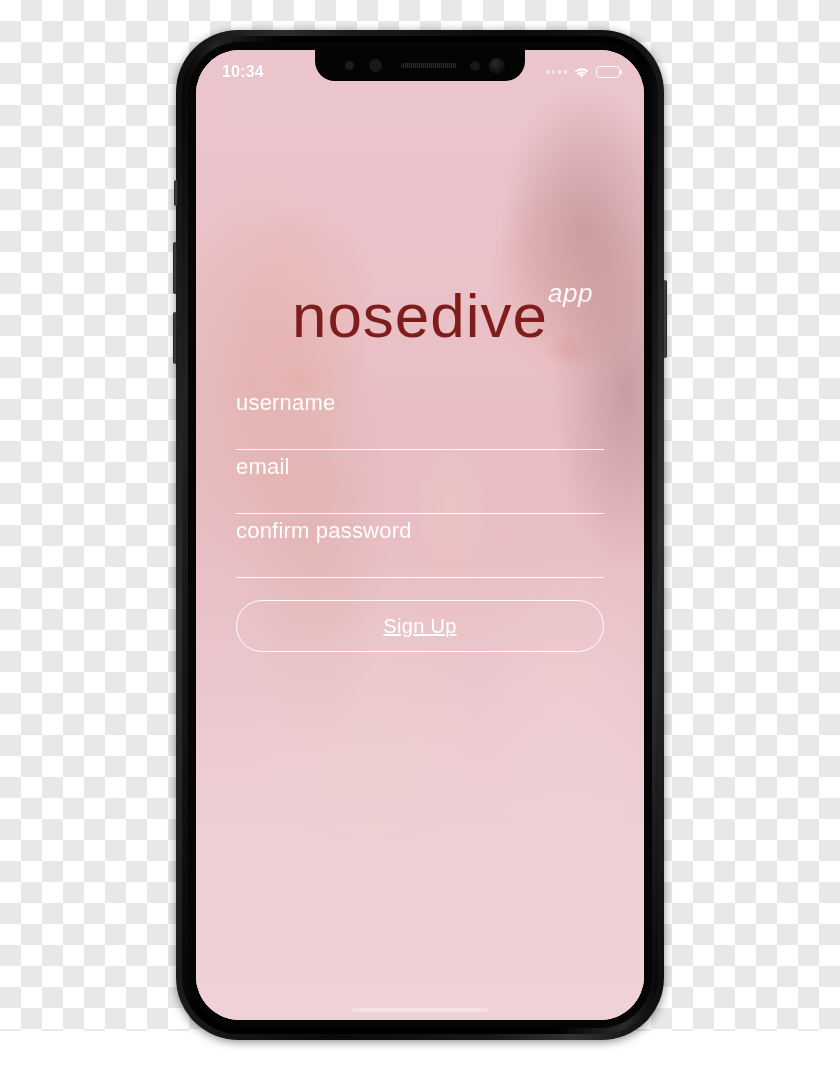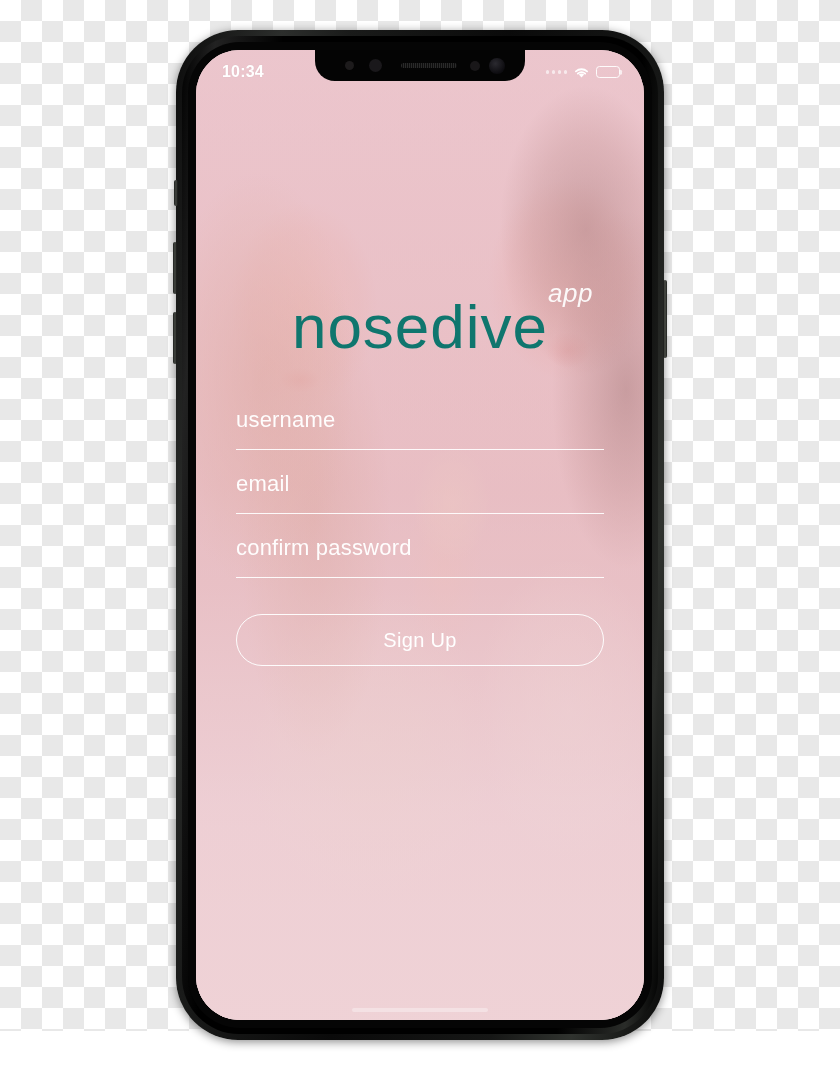--- a/index.html
+++ b/index.html
@@ -174,25 +174,25 @@
 
   
   #logo-wrap {
     position: relative;
     margin-top: 228px;
     height: 84px;
   }
   #logo-word {
     position: absolute;
     left: 50%; transform: translateX(-50%);
-    top: 18px;
+    top: 7px;
     font-size: 62px;
     font-weight: 200;
     letter-spacing: 1px;
-    color: #0f766e;
+    color: #7f1d1d;
     line-height: 1;
     white-space: nowrap;
   }
   #logo-app {
     position: absolute;
     left: 312px;
     top: 0px;
     font-size: 26px;
     font-style: italic;
     font-weight: 400;
@@ -200,52 +200,52 @@
     letter-spacing: .5px;
   }
 
   
   #form { margin-top: 24px; }
   .field {
     position: relative;
     height: 64px;
     border-bottom: 1.3px solid rgba(255,255,255,.92);
     display: flex;
-    align-items: center;
+    align-items: flex-start;
     padding-top: 4px;
   }
   .field-label {
     font-size: 22px;
     font-weight: 300;
     color: rgba(255,255,255,.97);
     letter-spacing: .2px;
   }
 
   #terms {
     margin-top: 22px;
     text-align: center;
     font-size: 13.5px;
     font-weight: 400;
     color: rgba(255,255,255,.97);
     letter-spacing: .1px;
   }
 
   #signup-button {
-    margin-top: 36px;
+    margin-top: 22px;
     height: 52px;
     border: 1.5px solid rgba(255,255,255,.95);
     border-radius: 30px;
     background: transparent;
     color: #ffffff;
     font-size: 20px;
     font-weight: 400;
     font-family: "Liberation Sans", sans-serif;
     letter-spacing: .3px;
     cursor: pointer;
-    display: flex; align-items: center; justify-content: center;
+    display: flex; align-items: center; justify-content: center; text-decoration: underline;
   }
 
   
   #home-indicator {
     position: absolute;
     left: 50%; transform: translateX(-50%);
     bottom: 8px;
     width: 136px; height: 4px;
     border-radius: 3px;
     background: rgba(255,255,255,.35);

